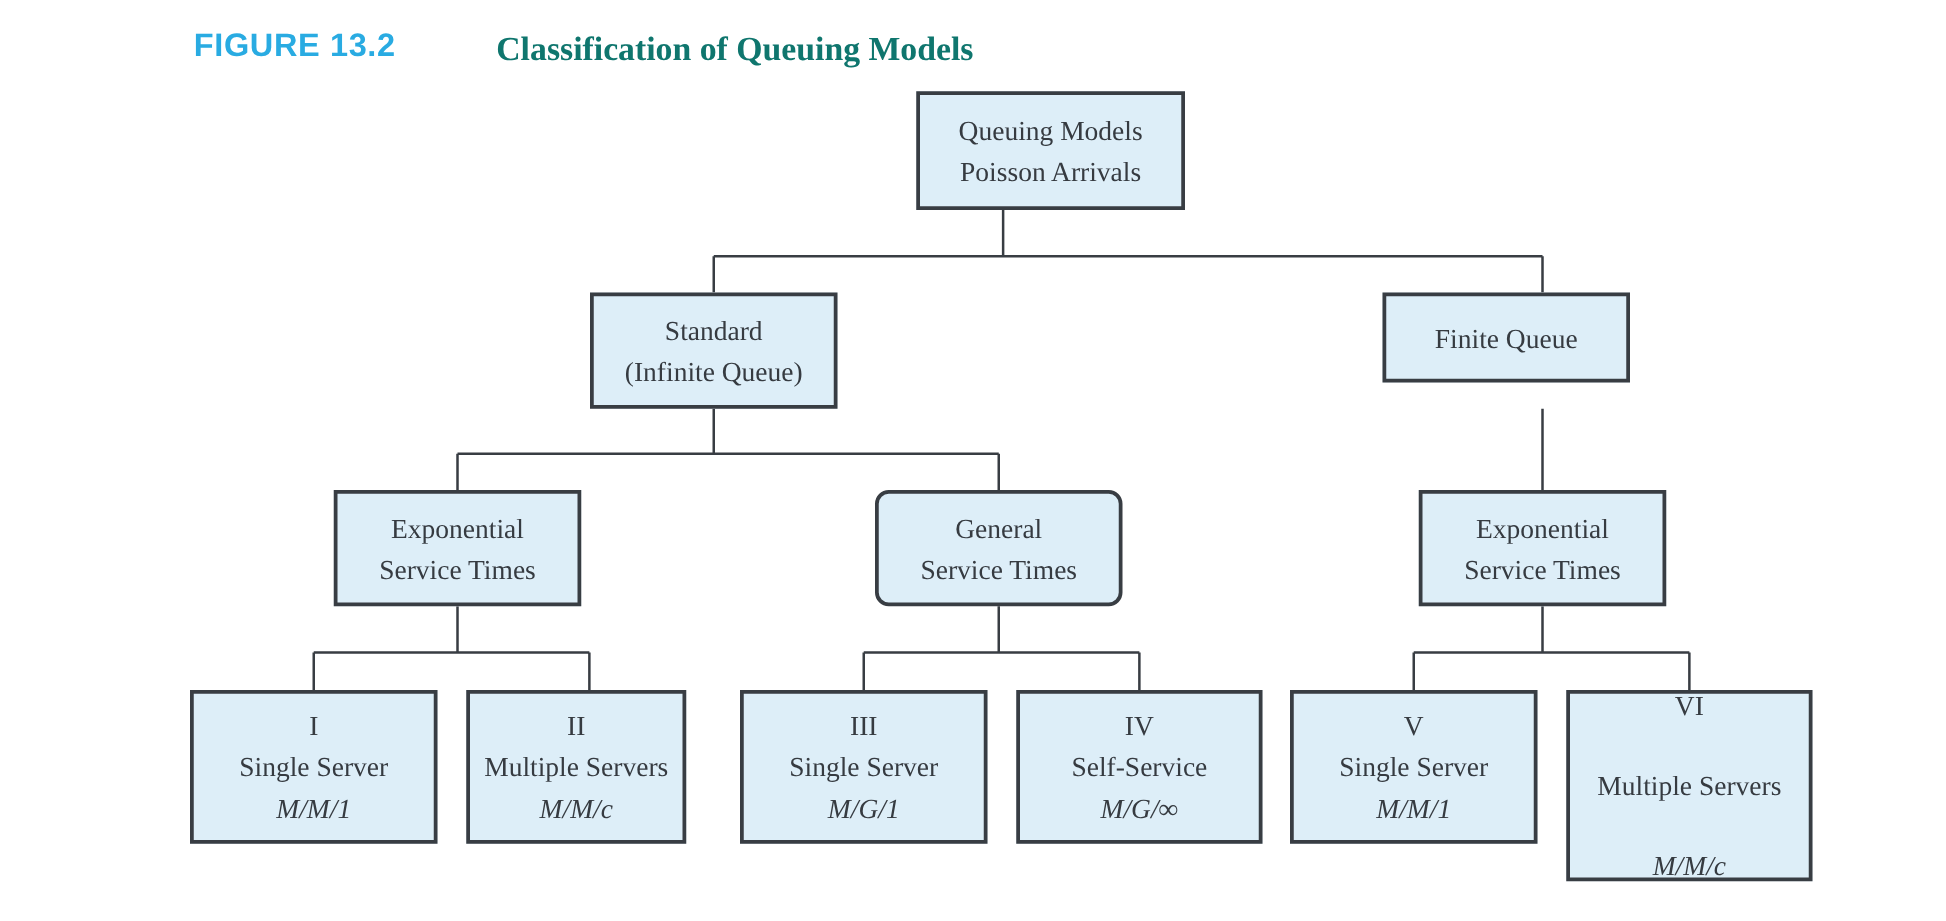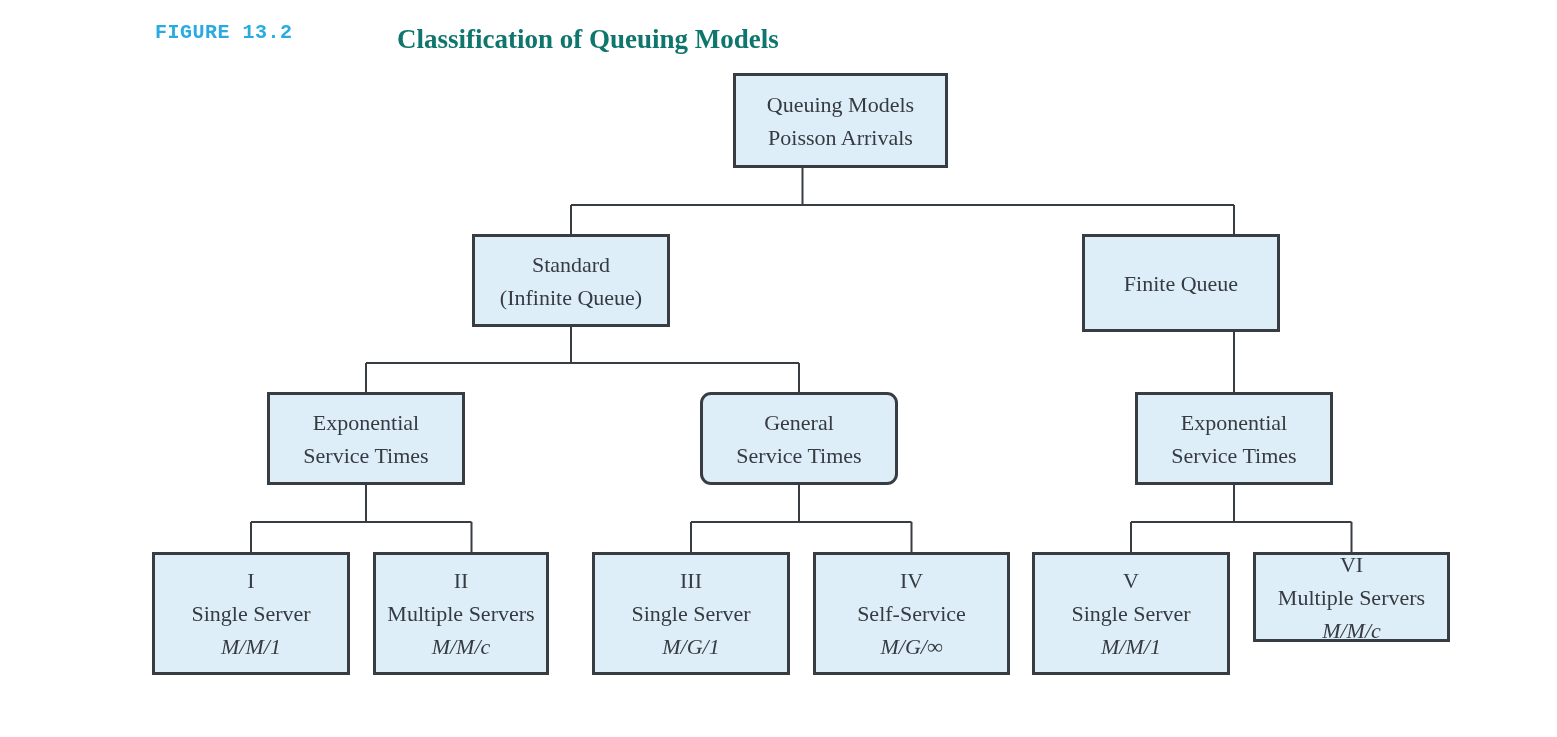--- a/index.html
+++ b/index.html
@@ -11,23 +11,23 @@
     position: relative;
     width: 1557px;
     height: 737px;
     background: #ffffff;
     overflow: hidden;
   }
   .fig-label {
     position: absolute;
     left: 155px;
     top: 21px;
-    font-family: Liberation Mono, monospace;
+    font-family: Liberation Sans, sans-serif;
     font-weight: bold;
-    font-size: 20px;
+    font-size: 26px;
     letter-spacing: 0.5px;
     color: #29abe2;
     white-space: nowrap;
   }
   .fig-title {
     position: absolute;
     left: 397px;
     top: 24px;
     font-family: "Liberation Serif", serif;
     font-weight: bold;
@@ -54,30 +54,30 @@
     font-size: 22px;
     line-height: 1.5;
     color: #363b41;
   }
   .node .notation {
     font-style: italic;
   }
   
   #node-root        { left: 733px;  top: 73px;  width: 215px; height: 95px; }
   #node-standard    { left: 472px;  top: 234px; width: 198px; height: 93px; }
-  #node-finite      { left: 1082px; top: 234px; width: 198px; height: 98px; }
+  #node-finite      { left: 1106px; top: 234px; width: 198px; height: 72px; }
   #node-exp-left    { left: 267px;  top: 392px; width: 198px; height: 93px; }
   #node-general     { left: 700px;  top: 392px; width: 198px; height: 93px; border-radius: 11px; }
   #node-exp-right   { left: 1135px; top: 392px; width: 198px; height: 93px; }
   #node-model-1     { left: 152px;  top: 552px; width: 198px; height: 123px; }
   #node-model-2     { left: 373px;  top: 552px; width: 176px; height: 123px; }
   #node-model-3     { left: 592px;  top: 552px; width: 198px; height: 123px; }
   #node-model-4     { left: 813px;  top: 552px; width: 197px; height: 123px; }
   #node-model-5     { left: 1032px; top: 552px; width: 198px; height: 123px; }
-  #node-model-6     { left: 1253px; top: 552px; width: 197px; height: 90px; }
+  #node-model-6     { left: 1253px; top: 552px; width: 197px; height: 153px; gap: 31px; }
 </style>
 </head>
 <body>
 
 <div id="canvas">
 
   <span class="fig-label">FIGURE 13.2</span>
   <span class="fig-title">Classification of Queuing Models</span>
 
   <svg id="connectors" width="1557" height="737" viewBox="0 0 1557 737" fill="none" stroke="#383d43" stroke-width="2">

